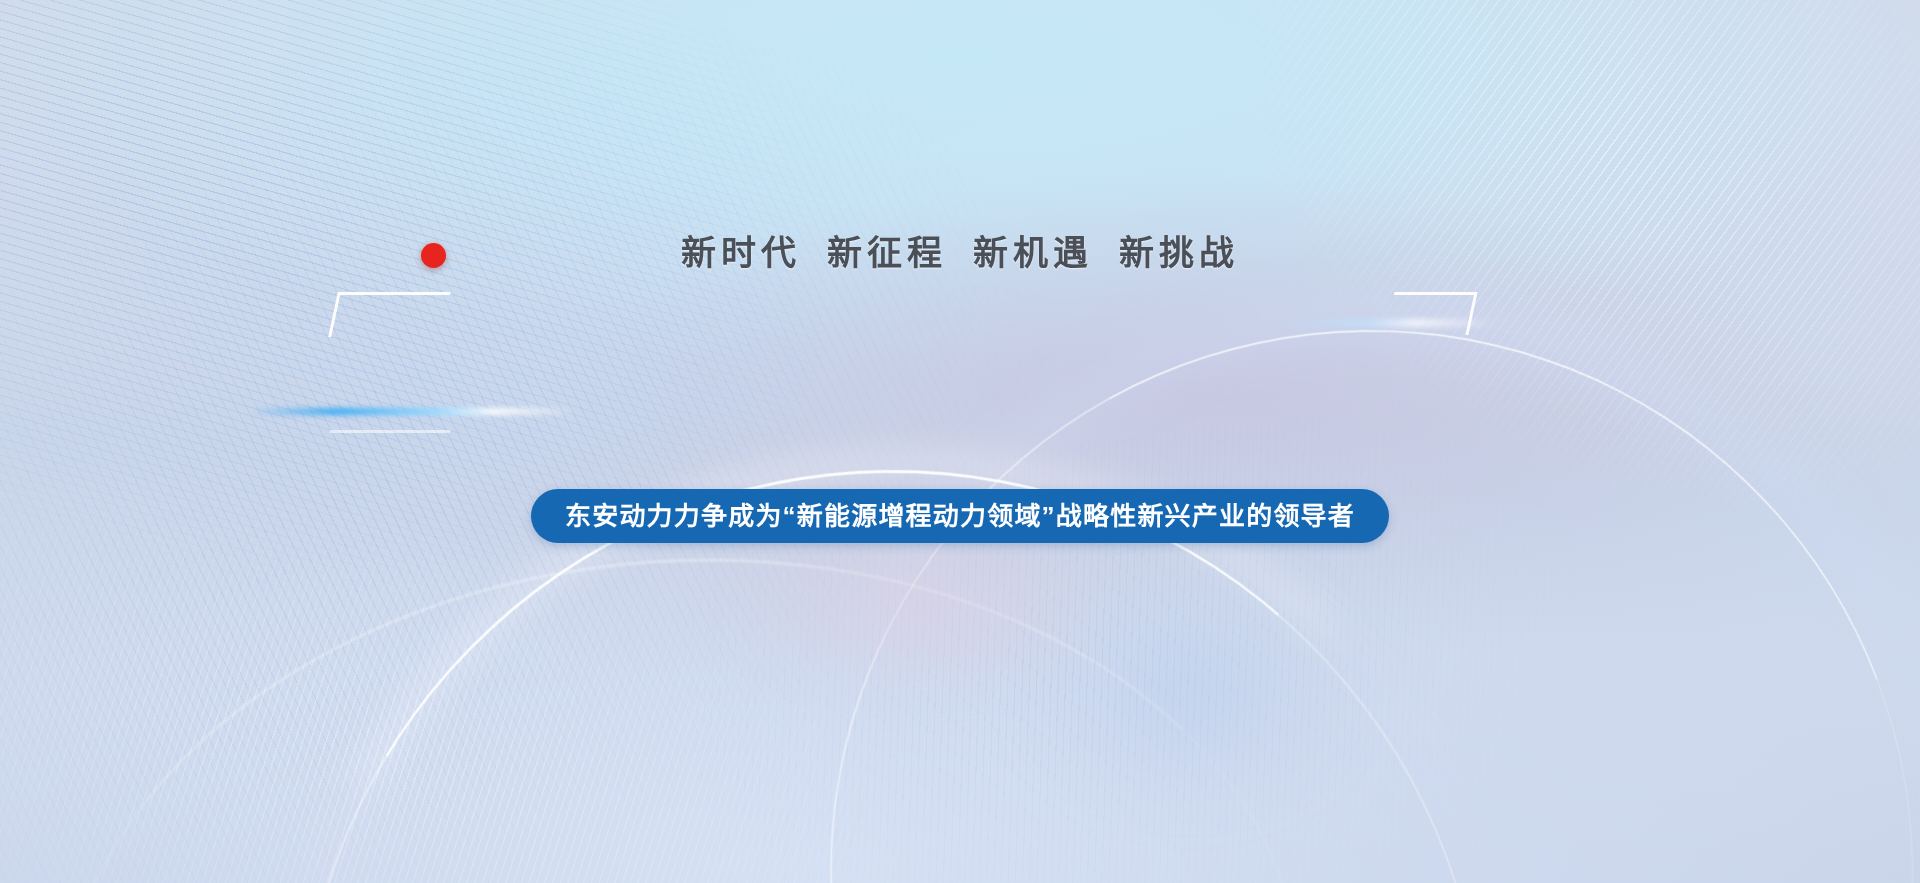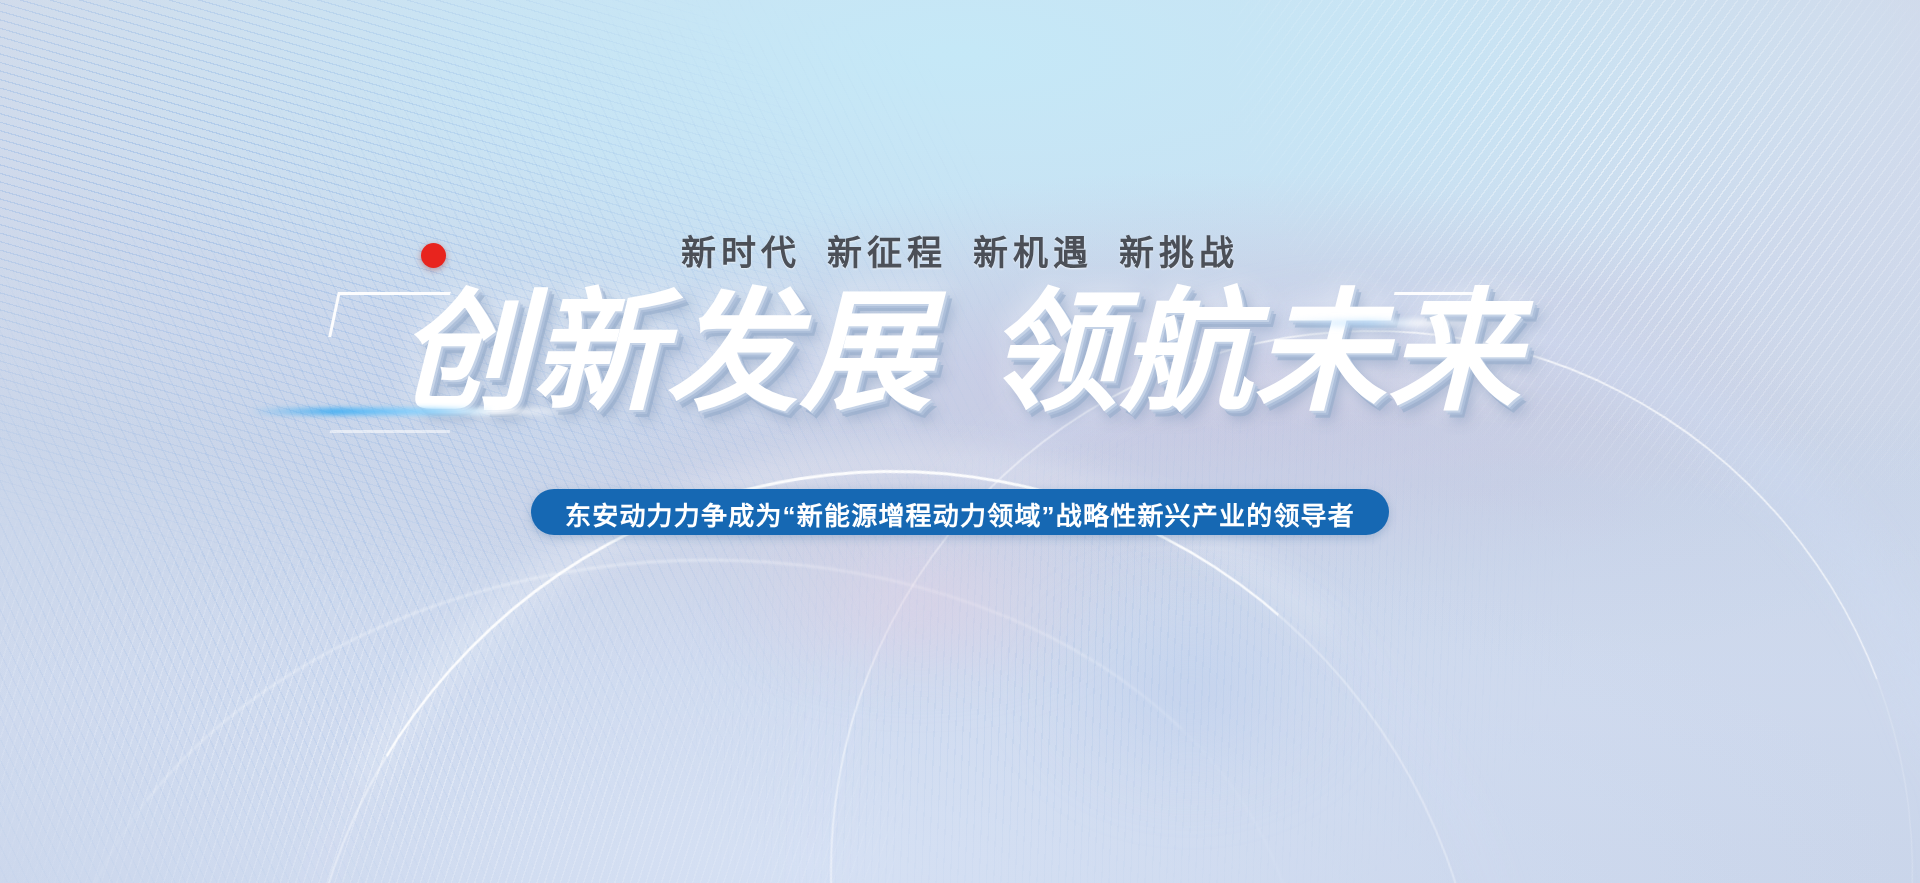--- a/index.html
+++ b/index.html
@@ -394,21 +394,21 @@
         rgba(255,255,255,0) 100%);
     filter: blur(3px);
   }
 
   
   .pill {
     position: absolute;
     left: 50%;
     transform: translateX(-50%);
     top: 489px;
-    height: 46px;
+    height: 54px;
     padding: 0 34px;
     border-radius: 27px;
     background: #1668b3;
     color: #ffffff;
     font-size: 26px;
     font-weight: bold;
     letter-spacing: 1.2px;
     line-height: 54px;
     white-space: nowrap;
     box-shadow: 0 3px 10px rgba(22,80,140,0.22);
@@ -440,23 +440,20 @@
   <div class="headline-wrap">
 
     <div class="tagline">
       <span class="seg">新时代</span><span class="seg">新征程</span><span class="seg">新机遇</span><span class="seg">新挑战</span>
     </div>
 
     <div class="bracket bracket-left"></div>
     <div class="bracket bracket-right"></div>
     <div class="bracket bracket-left-lower"></div>
 
-    <div class="headline">
-      <span>创新发展</span><span class="gap"></span><span>领航未来</span>
-    </div>
 
     <div class="red-dot"></div>
     <div class="streak"></div>
     <div class="streak-2"></div>
 
     <div class="pill">东安动力力争成为“新能源增程动力领域”战略性新兴产业的领导者</div>
   </div>
 
 </div>
 

